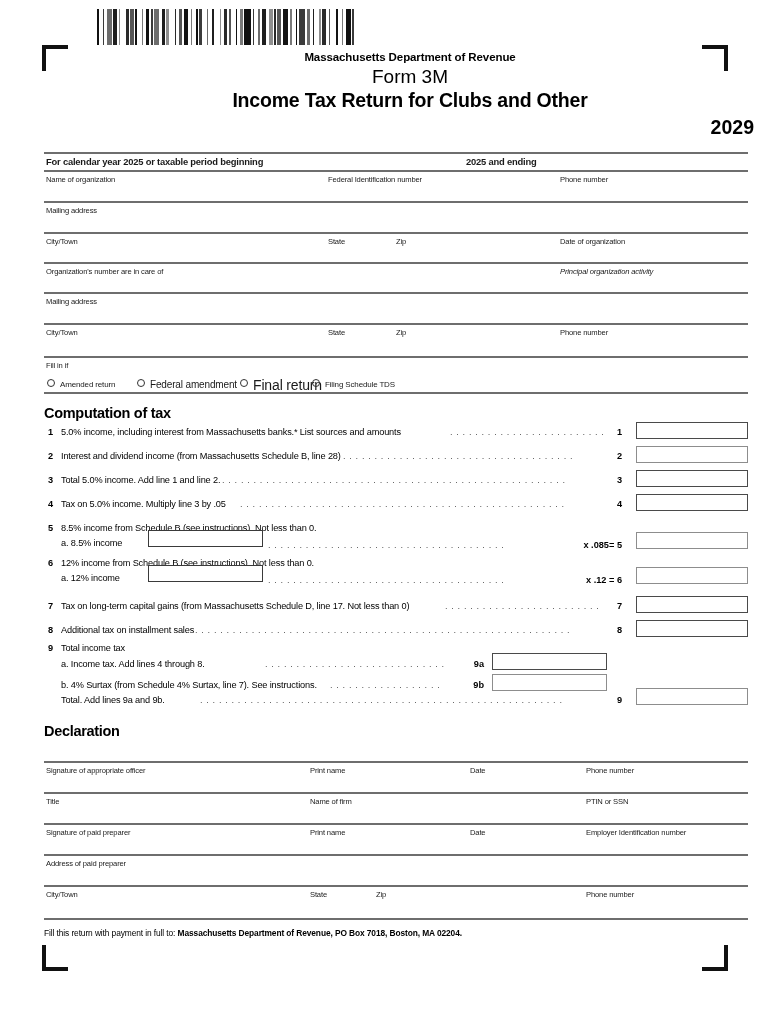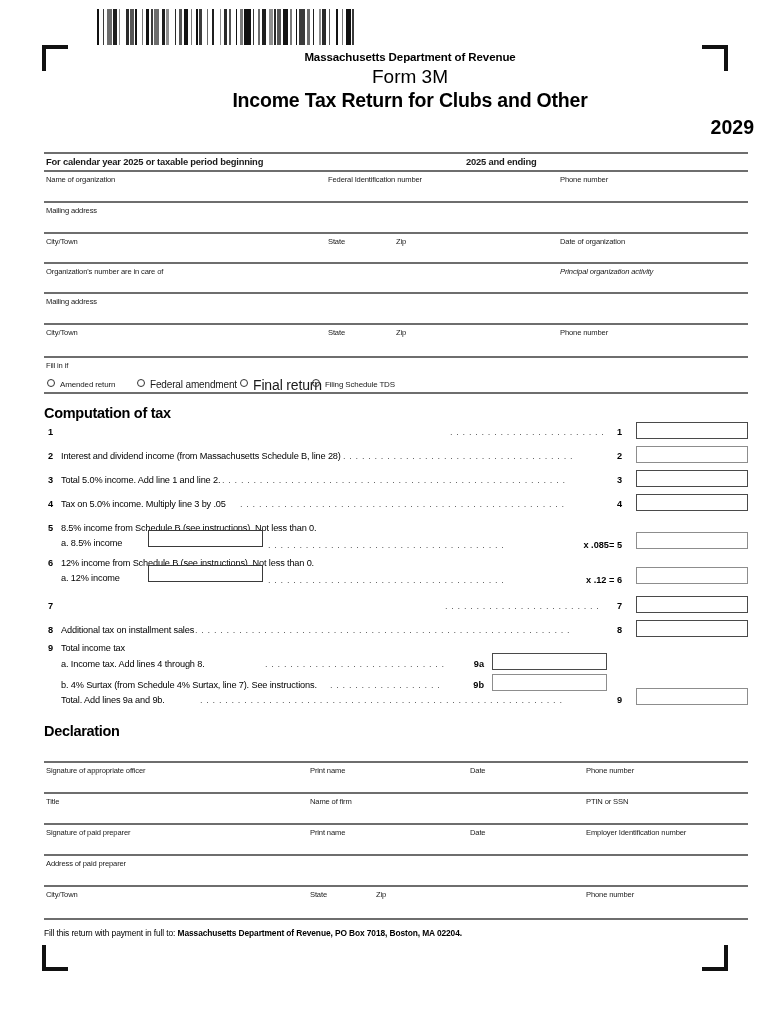--- a/index.html
+++ b/index.html
@@ -327,20 +327,21 @@
   <div class="fld" style="left:253px; top:380px; font-size:14px;">Final return</div>
 
   <div class="radio" style="left:312px; top:379px;"></div>
   <div class="fld" style="left:325px; top:380px; font-size:8px;">Filing Schedule TDS</div>
 
   <div class="rule thick" style="top:392px;"></div>
 
   <div class="sec-head" style="top:405px;">Computation of tax</div>
 
   <div class="lnum" style="top:427px;">1</div>
+  <div class="ltext" style="top:427px;">5.0% income, including interest from Massachusetts banks.* List sources and amounts</div>
   <div class="dots" style="left:450px; top:427px; width:165px;">. . . . . . . . . . . . . . . . . . . . . . . . .</div>
   <div class="rlab" style="left:600px; top:427px; width:22px;">1</div>
   <div class="amt big" style="top:422px;"></div>
 
   <div class="lnum" style="top:451px;">2</div>
   <div class="ltext" style="top:451px;">Interest and dividend income (from Massachusetts Schedule B, line 28)</div>
   <div class="dots" style="left:343px; top:451px; width:272px;">. . . . . . . . . . . . . . . . . . . . . . . . . . . . . . . . . . . . .</div>
   <div class="rlab" style="left:600px; top:451px; width:22px;">2</div>
   <div class="amt big soft" style="top:446px;"></div>
 
@@ -366,20 +367,21 @@
 
   <div class="lnum" style="top:558px;">6</div>
   <div class="ltext" style="top:558px;">12% income from Schedule B (see instructions). Not less than 0.</div>
   <div class="ltext" style="top:573px; left:61px;">a. 12% income</div>
   <div class="amt inline" style="left:148px; top:565px; width:115px;"></div>
   <div class="dots" style="left:268px; top:575px; width:280px;">. . . . . . . . . . . . . . . . . . . . . . . . . . . . . . . . . . . . . .</div>
   <div class="rlab" style="left:548px; top:575px; width:74px;">x  .12 =  6</div>
   <div class="amt big soft" style="top:567px;"></div>
 
   <div class="lnum" style="top:601px;">7</div>
+  <div class="ltext" style="top:601px;">Tax on long-term capital gains (from Massachusetts Schedule D, line 17. Not less than 0)</div>
   <div class="dots" style="left:445px; top:601px; width:170px;">. . . . . . . . . . . . . . . . . . . . . . . . .</div>
   <div class="rlab" style="left:600px; top:601px; width:22px;">7</div>
   <div class="amt big" style="top:596px;"></div>
 
   <div class="lnum" style="top:625px;">8</div>
   <div class="ltext" style="top:625px;">Additional tax on installment sales</div>
   <div class="dots" style="left:195px; top:625px; width:420px;">. . . . . . . . . . . . . . . . . . . . . . . . . . . . . . . . . . . . . . . . . . . . . . . . . . . . . . . . . . . .</div>
   <div class="rlab" style="left:600px; top:625px; width:22px;">8</div>
   <div class="amt big" style="top:620px;"></div>
 

